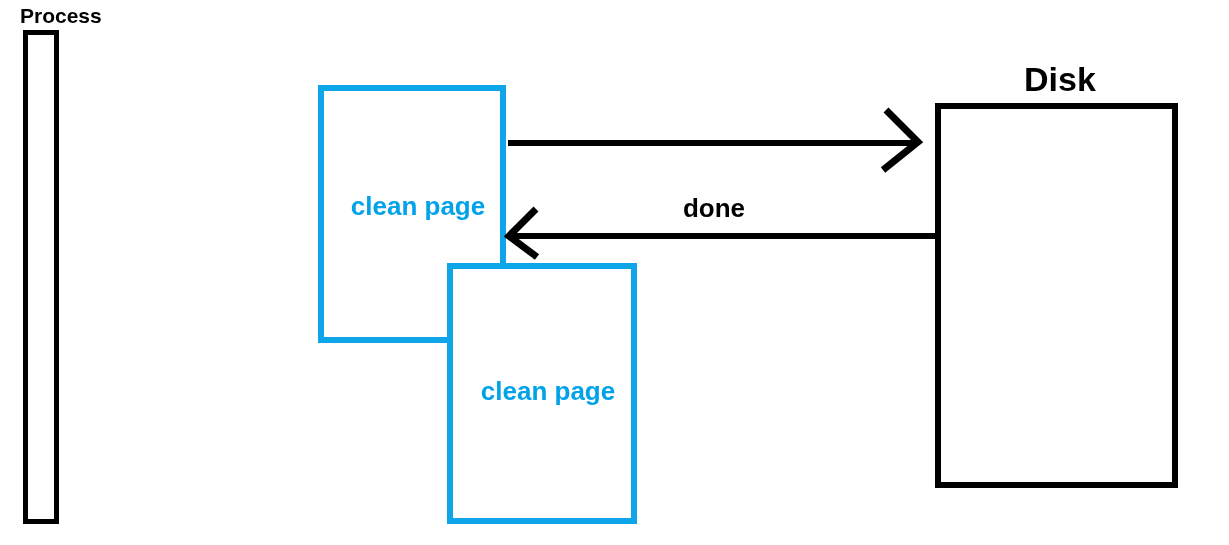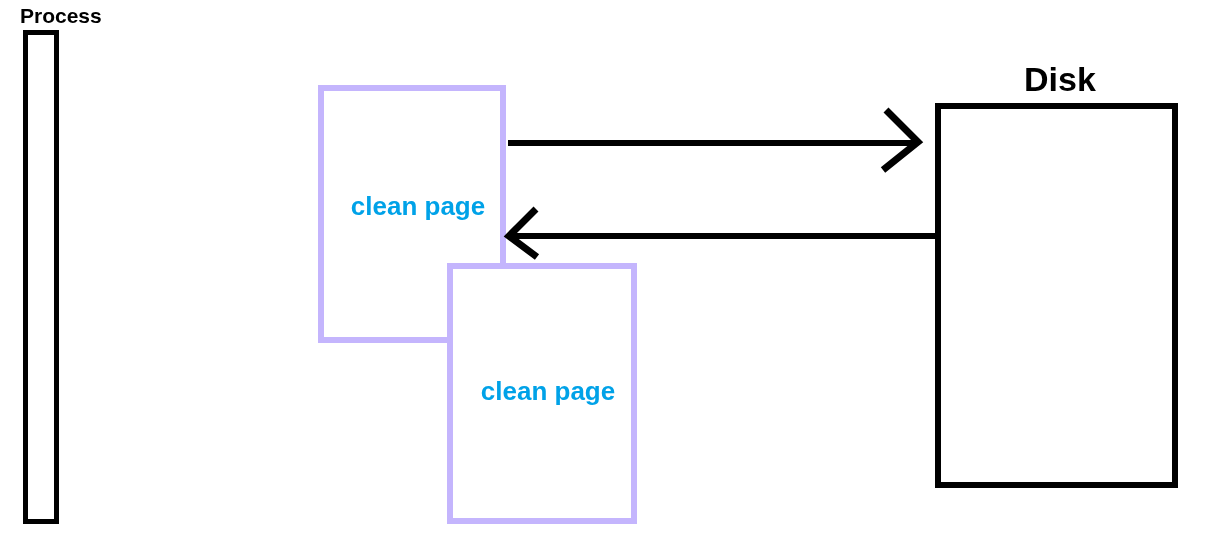--- a/index.html
+++ b/index.html
@@ -15,21 +15,21 @@
     font-family: "Liberation Sans", sans-serif;
     font-weight: 700;
     overflow: hidden;
   }
   .box {
     position: absolute;
     background: #ffffff;
     box-sizing: border-box;
   }
   .black-border { border: 6px solid #000000; }
-  .blue-border  { border: 6px solid #c4b5fd; padding-left: 12px; }
+  .blue-border  { border: 6px solid #0ea5e9; padding-left: 12px; }
   .label {
     position: absolute;
     color: #000000;
     white-space: nowrap;
   }
   .blue-text { color: #00A2E8; }
   .process-label {
     left: 20px; top: 4px;
     font-size: 21px;
   }
@@ -104,20 +104,21 @@
     <span class="label blue-text clean-label">clean page</span>
   </div>
 
   <div class="box blue-border clean-box-2">
     <span class="label blue-text clean-label">clean page</span>
   </div>
 
   <div class="label disk-label">Disk</div>
   <div class="box black-border disk-box"></div>
 
+  <div class="label done-label">done</div>
 
   <svg id="arrow-layer" viewBox="0 0 1229 545">
 
     <g>
       <line x1="508" y1="143" x2="916" y2="143" stroke="#000000" stroke-width="6"></line>
       <polyline points="886,110 918,142 883,170" fill="none" stroke="#000000" stroke-width="7" stroke-linecap="butt" stroke-linejoin="miter"></polyline>
     </g>
 
     <g>
       <line x1="935" y1="236" x2="513" y2="236" stroke="#000000" stroke-width="6"></line>

